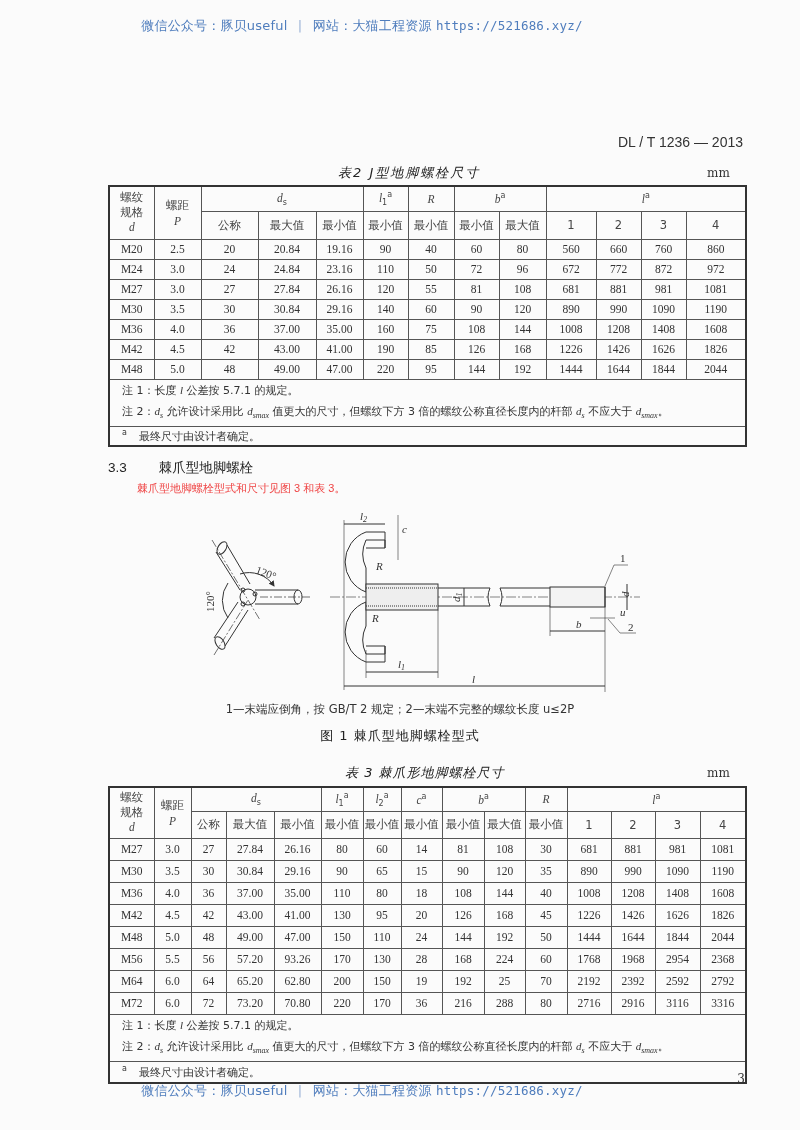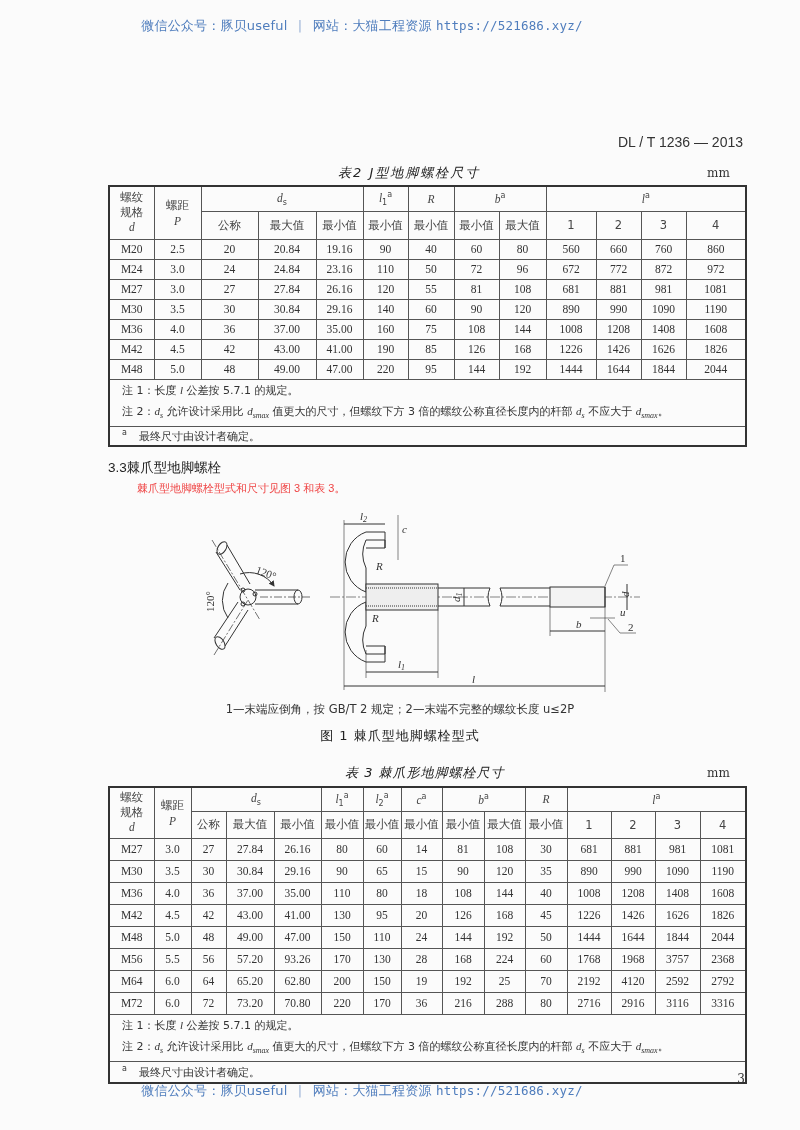--- a/index.html
+++ b/index.html
@@ -14,21 +14,21 @@
   table.spec { position:absolute; border-collapse:collapse; table-layout:fixed; font-size:11.5px;
                font-family:"Liberation Serif","DejaVu Serif",serif; }
   table.spec td { border:1px solid #555; text-align:center; padding:0; color:#333; white-space:nowrap; }
   table.spec { border:2px solid #333; }
   table.spec td.hd { font-size:11.5px; font-family:"DejaVu Sans","Liberation Sans",sans-serif; color:#444; }
   table.spec td.note { text-align:left; padding-left:12px; font-size:11px; font-family:"DejaVu Sans","Liberation Sans",sans-serif; color:#333; }
   .it { font-style:italic; font-family:"Liberation Serif",serif; }
   sup { font-size:8px; }
   sub { font-size:8px; }
   .sec { position:absolute; left:108px; top:459px; font-size:13.5px; font-family:"DejaVu Sans","Liberation Sans",sans-serif; color:#222; }
-  .sec .num { font-family:"Liberation Sans",sans-serif; margin-right:0; }
+  .sec .num { font-family:"Liberation Sans",sans-serif; margin-right:32px; }
   .para { position:absolute; left:137px; top:481px; font-size:11px; font-family:Liberation Sans, sans-serif; color:#ef4444; }
   .figlegend { position:absolute; left:0; width:800px; top:702px; text-align:center; font-size:11.5px; font-family:"DejaVu Sans","Liberation Sans",sans-serif; color:#333; }
   .figcap { position:absolute; left:0; width:800px; top:727px; text-align:center; font-size:13px; font-family:"DejaVu Sans","Liberation Sans",sans-serif; color:#222; letter-spacing:1px; }
   .pgnum { position:absolute; right:55px; top:1072px; font-size:12px; color:#333; }
   svg text { font-family:"Liberation Serif","DejaVu Serif",serif; }
 </style>
 </head>
 <body>
 
 <div class="wm" style="top:17px;">
@@ -446,37 +446,37 @@
         <td>57.20</td>
         <td>93.26</td>
         <td>170</td>
         <td>130</td>
         <td>28</td>
         <td>168</td>
         <td>224</td>
         <td>60</td>
         <td>1768</td>
         <td>1968</td>
-        <td>3757</td>
+        <td>2954</td>
         <td>2368</td>
       </tr>
       <tr style="height: 22px;">
         <td>M64</td>
         <td>6.0</td>
         <td>64</td>
         <td>65.20</td>
         <td>62.80</td>
         <td>200</td>
         <td>150</td>
         <td>19</td>
         <td>192</td>
         <td>25</td>
         <td>70</td>
         <td>2192</td>
-        <td>4120</td>
+        <td>2392</td>
         <td>2592</td>
         <td>2792</td>
       </tr>
       <tr style="height: 22px;">
         <td>M72</td>
         <td>6.0</td>
         <td>72</td>
         <td>73.20</td>
         <td>70.80</td>
         <td>220</td>

